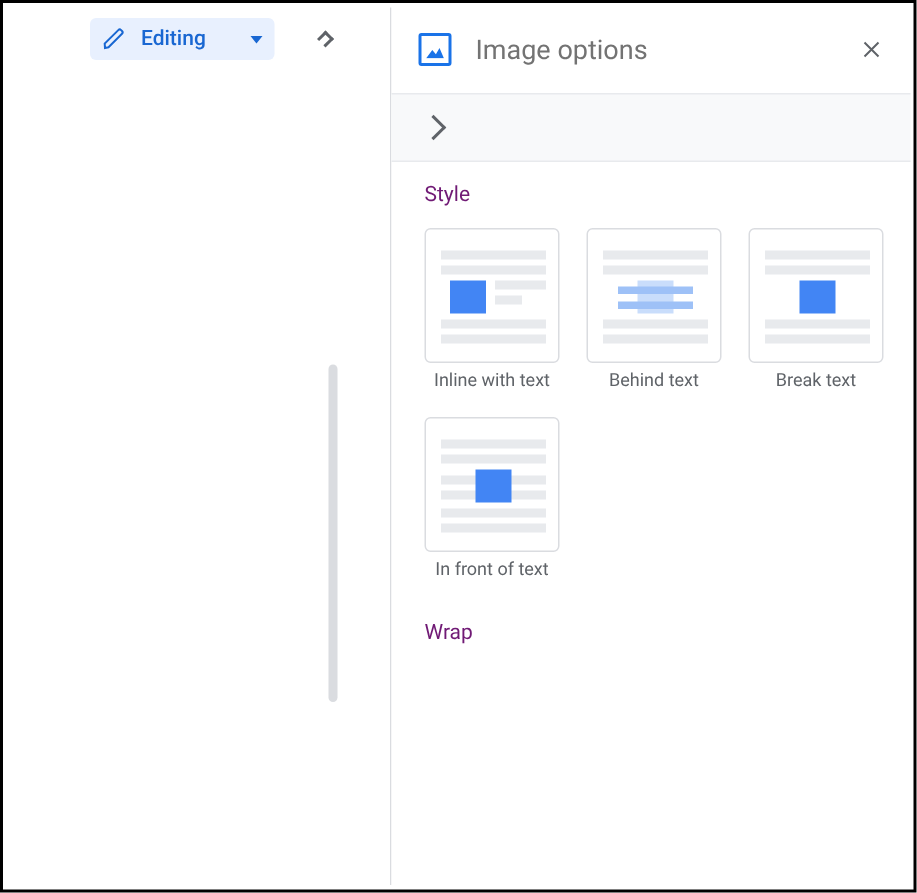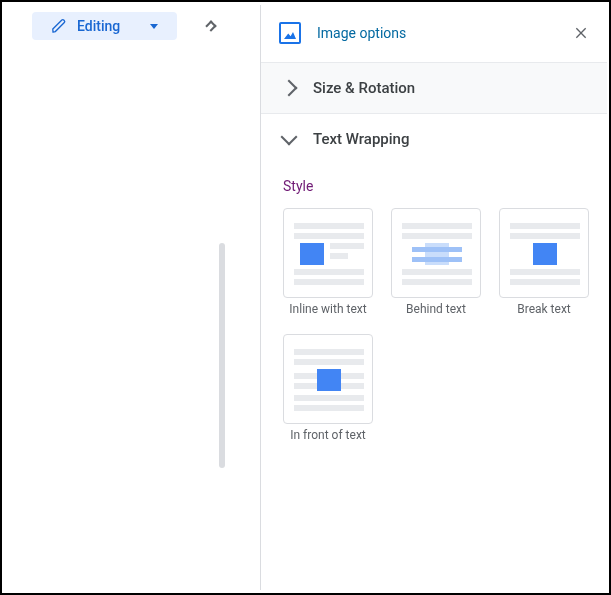--- a/index.html
+++ b/index.html
@@ -19,25 +19,26 @@
     display: flex;
     align-items: center;
     gap: 20px;
   }
   .mode-chip {
     display: flex;
     align-items: center;
     gap: 10px;
     background: #e8f0fe;
     border-radius: 4px;
-    padding: 6px 19px;
+    padding: 6px 8px;
     color: #1967d2;
     font-size: 14px;
     font-weight: 500;
     cursor: pointer;
+    margin-left: 28px;
   }
   .mode-chip .pencil { width:16px; height:16px; }
   .mode-chip .caret {
     width:0;height:0;border-left:4px solid transparent;border-right:4px solid transparent;border-top:5px solid #1967d2;margin-left:20px;
   }
   .collapse-btn {
     width: 28px; height: 28px;
     display:flex;align-items:center;justify-content:center;
     cursor:pointer;color:#5f6368;
   }
@@ -57,21 +58,21 @@
     padding: 18px 16px 18px 18px;
   }
   .panel-header .img-icon-box {
     width:22px;height:22px;border:2px solid #1a73e8;border-radius:2px;position:relative;
   }
   .panel-header .img-icon-box::after {
     content:""; position:absolute; left:3px; right:3px; bottom:3px; height:7px;
     background:#1a73e8;
     clip-path: polygon(0 100%, 35% 20%, 55% 60%, 75% 0, 100% 100%);
   }
-  .panel-title { font-size:14px; color:#0369a1; flex:1; }
+  .panel-title { font-size:18px; color:#737373; flex:1; }
   .close-x { width:20px;height:20px;cursor:pointer;color:#5f6368;display:flex;align-items:center;justify-content:center;}
 
   .section {
     padding: 16px 16px 16px 22px;
     display:flex; align-items:center; gap:18px;
     cursor:pointer;
   }
   .section.collapsed { background:#f8f9fa; border-top:1px solid #e8eaed; border-bottom:1px solid #e8eaed;}
   .section-title { font-size:15px; color:#3c4043; font-weight:500;}
   .chev { width:12px;height:12px;border-right:2px solid #5f6368;border-bottom:2px solid #5f6368; }
@@ -123,27 +124,22 @@
     <div class="panel-title">Image options</div>
     <div class="close-x">
       <svg width="16" height="16" viewBox="0 0 24 24" stroke="#5f6368" stroke-width="2">
           <path d="M5 5l14 14M19 5L5 19"></path>
         </svg>
     </div>
   </div>
 
   <div class="section collapsed">
     <span class="chev right"></span>
-    <span class="section-title">Size &amp; Rotation</span>
-  </div>
-
-  <div class="section">
-    <span class="chev down"></span>
-    <span class="section-title">Text Wrapping</span>
-  </div>
+  </div>
+
 
   <div class="body">
     <div class="label">Style</div>
     <div class="grid">
 
       <div class="opt">
         <div class="thumb">
           <svg viewBox="0 0 70 70" width="70" height="70">
             <rect x="0" y="4" width="70" height="6" fill="#e8eaed"></rect>
             <rect x="0" y="14" width="70" height="6" fill="#e8eaed"></rect>
@@ -196,14 +192,15 @@
             <rect x="0" y="50" width="70" height="6" fill="#e8eaed"></rect>
             <rect x="0" y="60" width="70" height="6" fill="#e8eaed"></rect>
             <rect x="23" y="24" width="24" height="22" fill="#4285f4"></rect>
           </svg>
         </div>
         <div class="opt-label">In front of text</div>
       </div>
 
     </div>
 
+    <div class="label" style="margin-top:28px">Wrap</div>
   </div>
 </div>
 
 </body></html>

